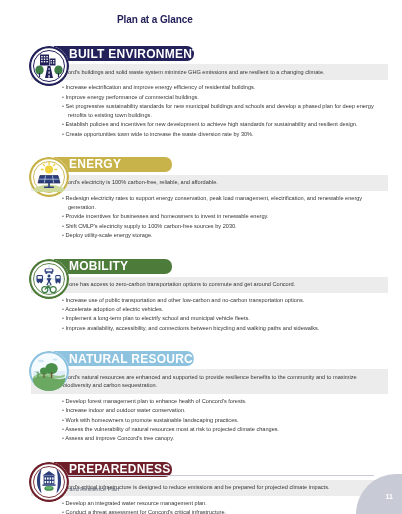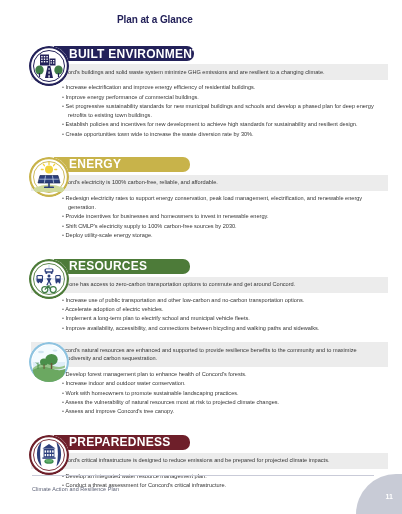--- a/index.html
+++ b/index.html
@@ -31,21 +31,21 @@
     position:absolute;left:29px;width:40px;height:40px;border-radius:50%;
     background:#fff;z-index:5;overflow:hidden;
   }
   .icon-badge svg{display:block;width:40px;height:40px;}
 
   
   .banner{
     margin-left:54px;height:15px;border-radius:0 7px 7px 0;
     display:flex;align-items:center;
     padding-left:15px;box-sizing:border-box;
-    width:136px;
+    width:118px;
   }
   .banner.wide{width:140px;}
   .banner-label{
     color:#ffffff;font-size:12px;font-weight:bold;
     letter-spacing:0.25px;line-height:1;white-space:nowrap;
   }
 
   
   .goal{
     margin-left:31px;margin-right:14px;margin-top:3px;
@@ -213,21 +213,21 @@
               <path d="M17.5 19.3 h5 l-1.6 3 l1.9 4 h-1.4 l-1.4 -3.2 l-1.4 3.2 h-1.4 l1.9 -4 z"></path>
             </g>
             <g stroke="#3f7d46" stroke-width="1.2" fill="none">
               <circle cx="15.8" cy="30.6" r="3"></circle>
               <circle cx="24.2" cy="30.6" r="3"></circle>
               <path d="M15.8 30.6 L19 27 L22 30.6 M19 27 L21.4 27"></path>
             </g>
           </svg>
         </div>
         <div class="banner" style="background: rgb(77, 123, 57); margin-top: 12px;">
-          <span class="banner-label">RESOURCES</span>
+          <span class="banner-label">MOBILITY</span>
         </div>
         <div class="goal">
           <p><b>Goal:</b> <span>Everyone has access to zero-carbon transportation options to commute and get around Concord.</span></p>
         </div>
         <ul class="bullets">
           <li>Increase use of public transportation and other low-carbon and no-carbon transportation options.</li>
           <li>Accelerate adoption of electric vehicles.</li>
           <li>Implement a long-term plan to electrify school and municipal vehicle fleets.</li>
           <li>Improve availability, accessibility, and connections between bicycling and walking paths and sidewalks.</li>
         </ul>
@@ -249,20 +249,23 @@
             <rect x="14.5" y="22.5" width="1.1" height="4.4" fill="#6b5637"></rect>
             <g stroke="#4a8f4a" stroke-width="0.9">
               <line x1="9" y1="20.5" x2="9" y2="27"></line>
               <path d="M9 22.5 l-2 -2 M9 24.4 l2 -2"></path>
             </g>
             <g fill="#cfe4f2">
               <ellipse cx="12" cy="10" rx="3" ry="1.3"></ellipse>
               <ellipse cx="26" cy="8.6" rx="2.4" ry="1.1"></ellipse>
             </g>
           </svg>
+        </div>
+        <div class="banner wide" style="background: rgb(142, 195, 224); margin-top: 12px;">
+          <span class="banner-label">NATURAL RESOURCES</span>
         </div>
         <div class="goal">
           <p><b>Goal:</b> <span>Concord's natural resources are enhanced and supported to provide resilience benefits to the community and to maximize biodiversity and carbon sequestration.</span></p>
         </div>
         <ul class="bullets">
           <li>Develop forest management plan to enhance health of Concord's forests.</li>
           <li>Increase indoor and outdoor water conservation.</li>
           <li>Work with homeowners to promote sustainable landscaping practices.</li>
           <li>Assess the vulnerability of natural resources most at risk to projected climate changes.</li>
           <li>Assess and improve Concord's tree canopy.</li>

